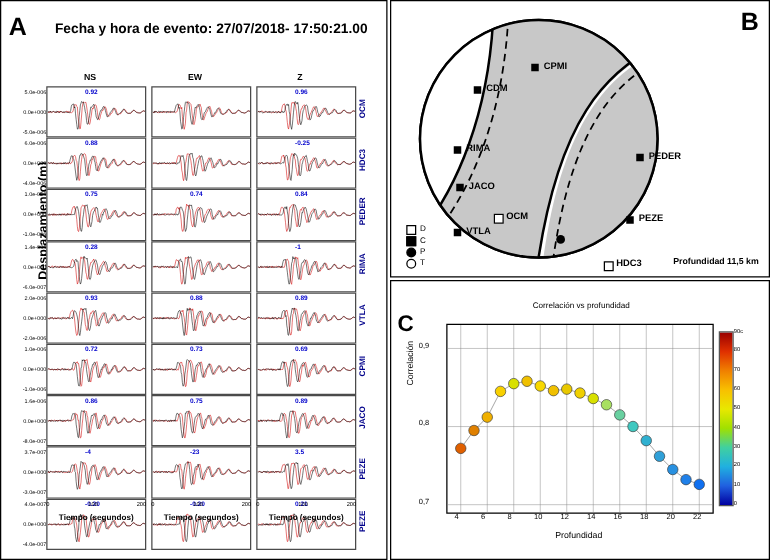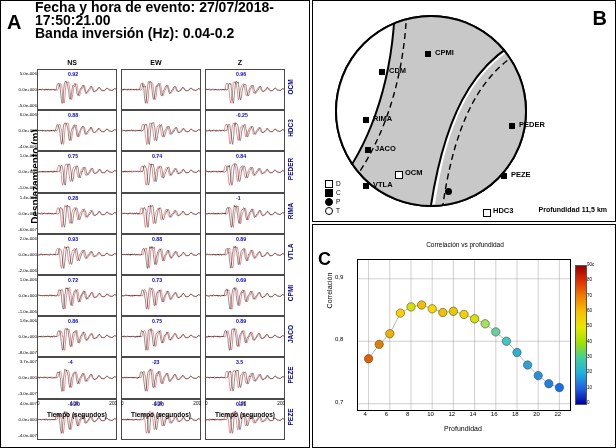--- a/index.html
+++ b/index.html
@@ -2,21 +2,21 @@
 <html><head>
 <meta charset="utf-8">
 <style>
   html,body{margin:0;padding:0;}
   body{width:616px;height:448px;background:#ffffff;font-family:"Liberation Sans",sans-serif;position:relative;overflow:hidden;}
   .panel{position:absolute;box-sizing:border-box;}
 
   
   #panelA{left:0;top:0;width:310px;height:448px;border:1px solid #000;background:#fff;}
   #labelA{position:absolute;left:6px;top:10px;font-size:20px;font-weight:bold;}
-  #headA{position:absolute;left:34px;top:0;width:268px;font-size:14px;font-weight:bold;line-height:13px;}
+  #headA{position:absolute;left:34px;top:16px;width:268px;text-align:center;font-size:11px;font-weight:bold;line-height:13px;}
   .colhead{position:absolute;top:58px;font-size:7px;font-weight:bold;text-align:center;width:70px;}
   #ch-ns{left:36px;}
   #ch-ew{left:120px;}
   #ch-z{left:204px;}
   #ylabA{position:absolute;left:-36px;top:170px;width:140px;transform:rotate(-90deg);transform-origin:center;font-size:10px;font-weight:bold;text-align:center;}
   .trace-grid{position:absolute;left:36px;top:68px;width:266px;height:330px;}
   .trow{position:relative;height:41.2px;width:100%;}
   .tcell{position:absolute;top:0;height:41.2px;width:80px;border:1px solid #4a4a4a;box-sizing:border-box;background:#fff;overflow:hidden;}
   .tcell.c0{left:0;}
   .tcell.c1{left:84px;}
@@ -56,21 +56,20 @@
   #cbar{position:absolute;left:262px;top:40px;width:10px;height:138px;border:1px solid #555;}
   .cbl{position:absolute;left:274px;font-size:4.6px;}
 </style>
 </head>
 <body>
 
 <div class="panel" id="panelA">
   <div id="labelA">A</div>
   <div id="headA">
     <div>Fecha y hora de evento: 27/07/2018-  17:50:21.00</div>
-    <div>Banda inversión (Hz): 0.04-0.2</div>
   </div>
 
   <div class="colhead" id="ch-ns">NS</div>
   <div class="colhead" id="ch-ew">EW</div>
   <div class="colhead" id="ch-z">Z</div>
 
   <div id="ylabA">Desplazamiento (m)</div>
 
   <div class="trace-grid" id="traceGrid">
       <div class="trow">

